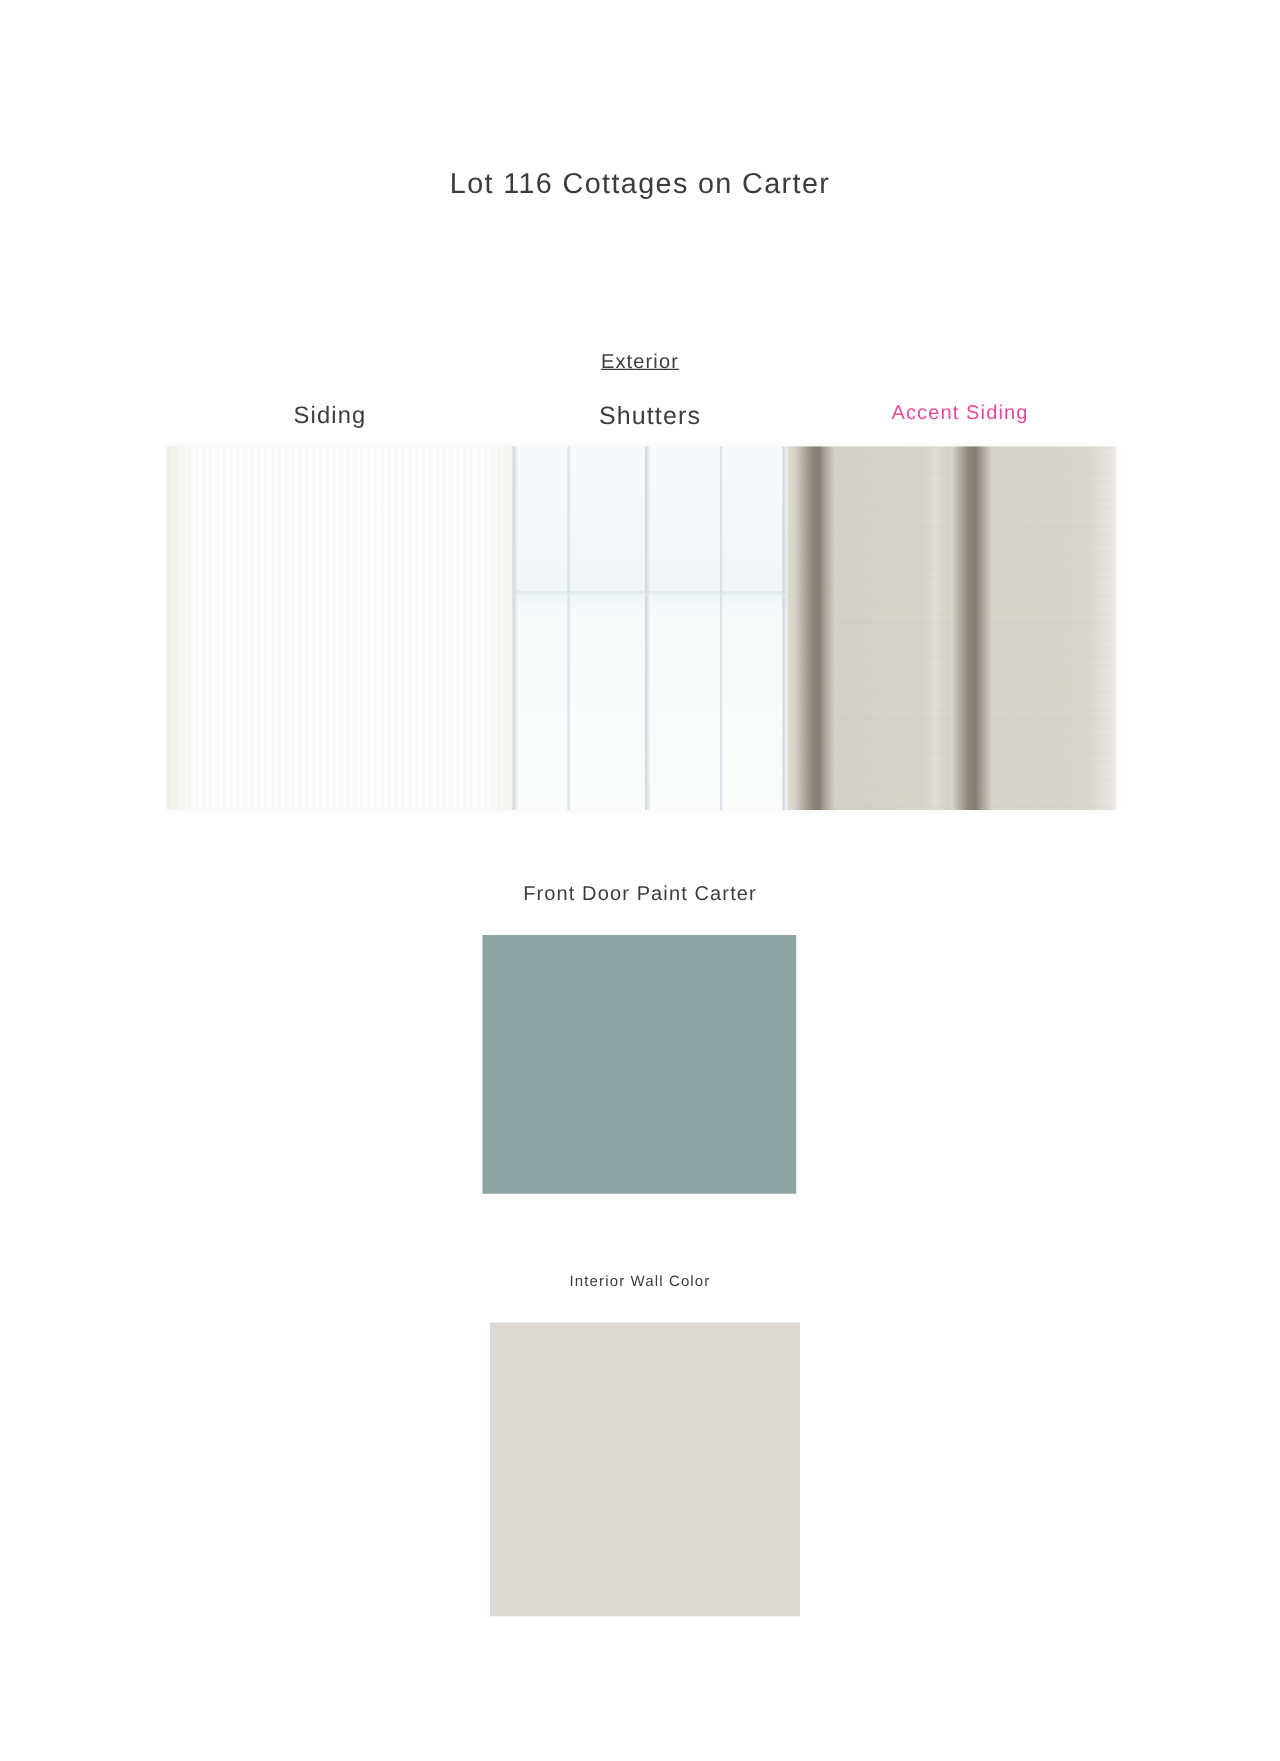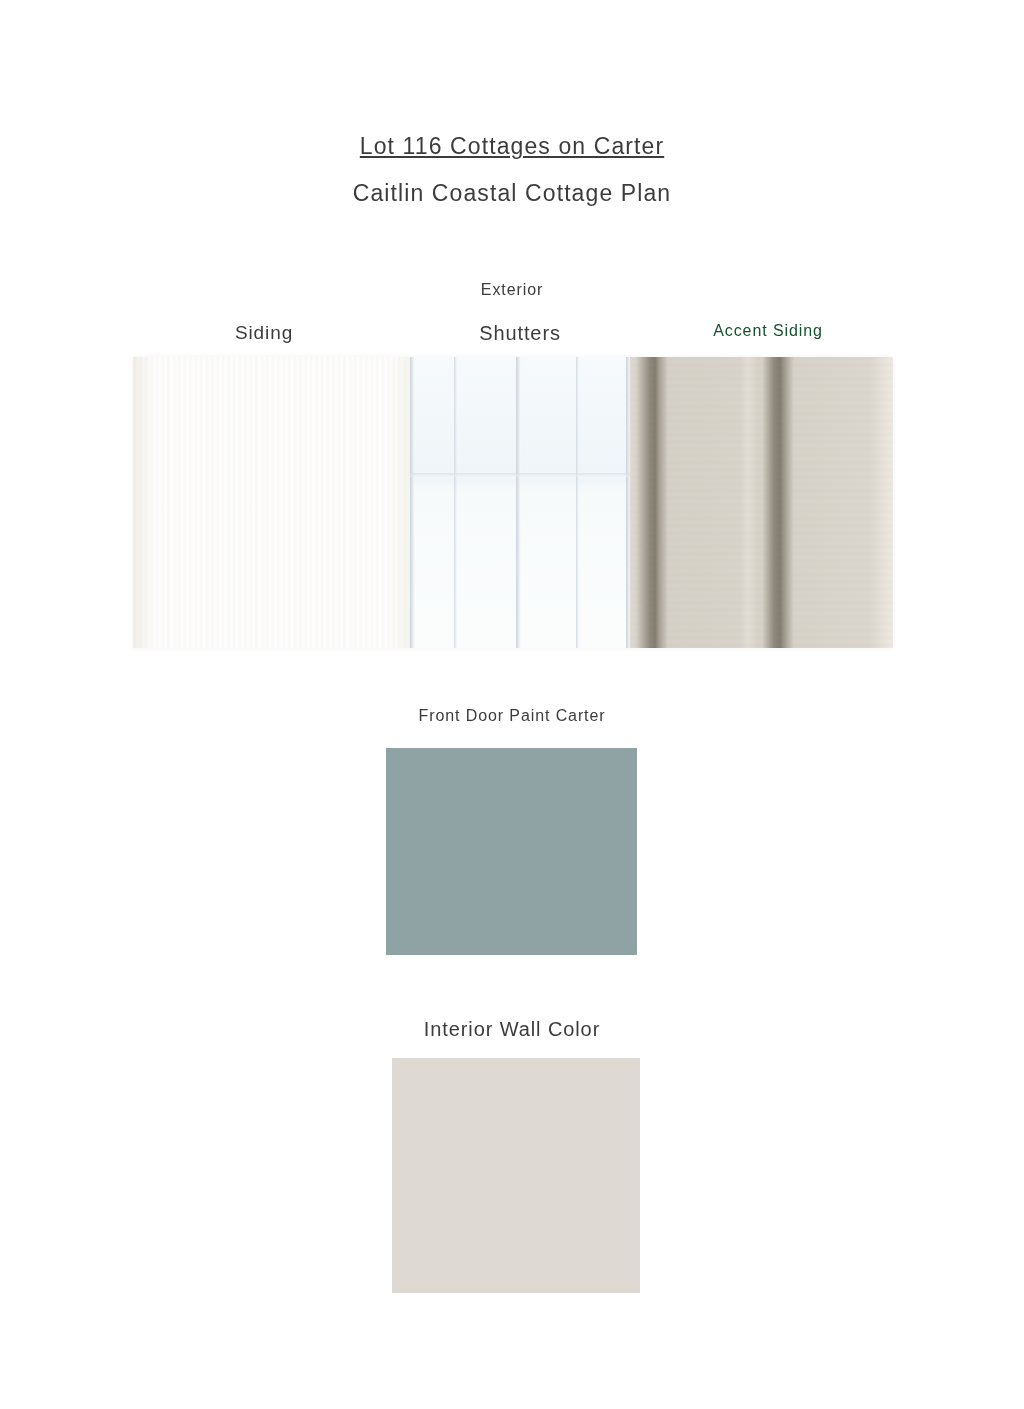--- a/index.html
+++ b/index.html
@@ -57,21 +57,21 @@
   #accent-label {
     top: 322px; left: 648px; width: 240px;
     font-size: 16px;
   }
   #front-door-label {
     top: 707px; left: 0; width: 1024px;
     font-size: 16px;
   }
   #interior-label {
     top: 1018px; left: 0; width: 1024px;
-    font-size: 20px;
+    font-size: 12px;
   }
 
   
   #exterior-strip {
     position: absolute;
     top: 357px;
     left: 133px;
     width: 760px;
     height: 291px;
     display: flex;
@@ -200,31 +200,30 @@
     left: 392px;
     width: 248px;
     height: 235px;
   }
 </style>
 </head>
 <body>
 
 <div id="page" style="background: rgb(255, 255, 255);">
 
-  <div class="lbl" id="title-line-1" style="color: rgb(60, 60, 60); text-decoration: underline;">Lot 116 Cottages on Carter</div>
-
-  <div class="lbl" id="title-line-2" style="color: rgb(60, 60, 60);">Caitlin Coastal Cottage Plan</div>
-
-  <div class="lbl" id="exterior-label" style="color: rgb(60, 60, 60);">Exterior</div>
+  <div class="lbl" id="title-line-1" style="color: rgb(60, 60, 60);">Lot 116 Cottages on Carter</div>
+
+
+  <div class="lbl" id="exterior-label" style="color: rgb(60, 60, 60); text-decoration: underline;">Exterior</div>
 
   <div class="lbl" id="siding-label" style="color: rgb(60, 60, 60);">Siding</div>
 
   <div class="lbl" id="shutters-label" style="color: rgb(60, 60, 60);">Shutters</div>
 
-  <div class="lbl" id="accent-label" style="color: #14532d;">Accent Siding</div>
+  <div class="lbl" id="accent-label" style="color: #ec4899;">Accent Siding</div>
 
   <div id="exterior-strip">
 
     <div class="panel-siding"></div>
 
     <div class="panel-shutters">
       <div class="shutter-seam" style="left:0px;"></div>
       <div class="batten" style="left:44px;"></div>
       <div class="shutter-seam" style="left:106px;"></div>
       <div class="batten" style="left:166px;"></div>

